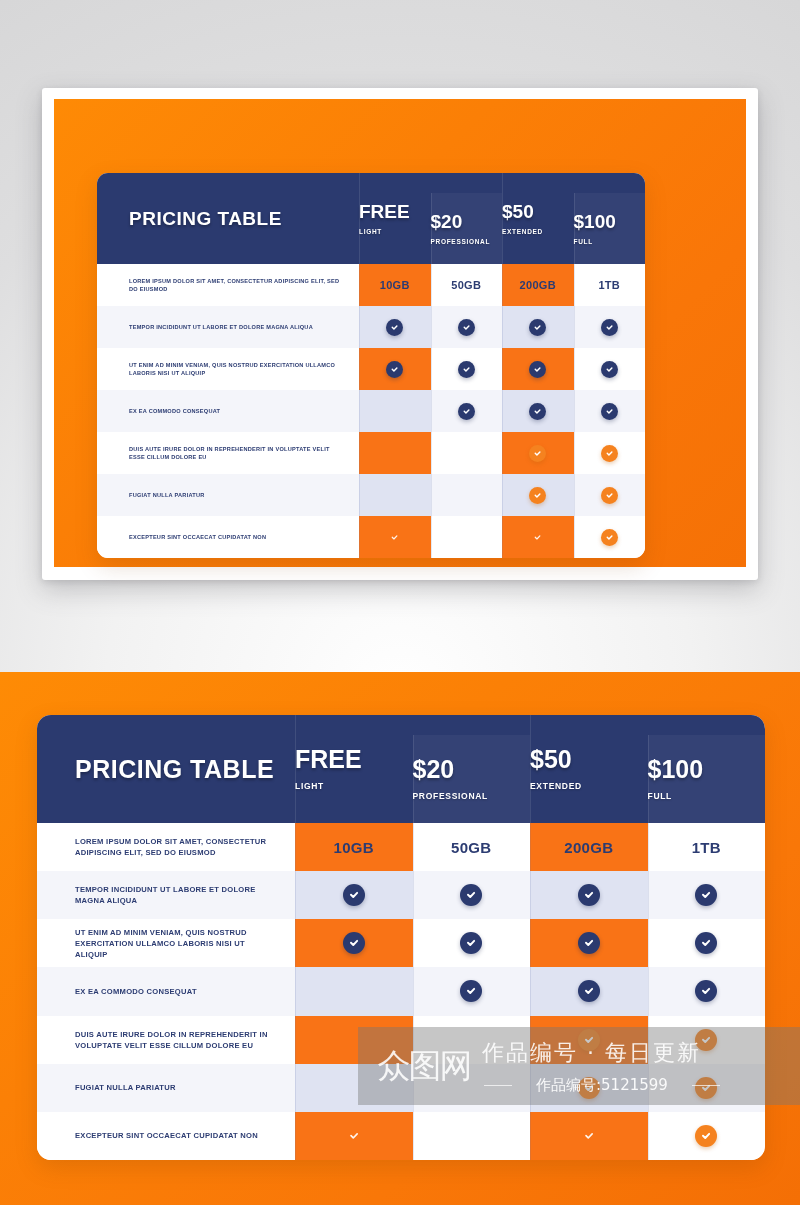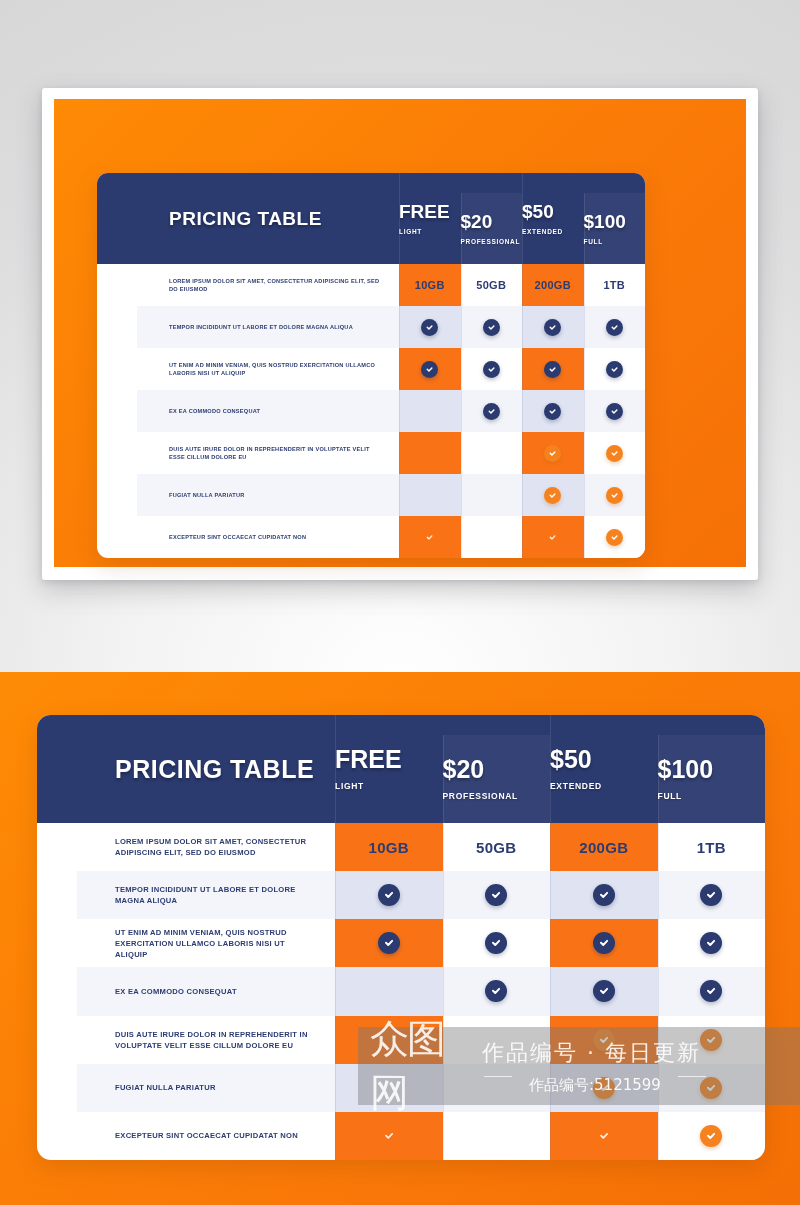--- a/index.html
+++ b/index.html
@@ -70,21 +70,21 @@
     color:#fff; text-align:center;
     position:relative;
   }
   
   .thead .hcell.tint { background:rgba(255,255,255,.045);margin-top:20px; }
   .thead .hcell.sep::before {
     content:""; position:absolute; left:0; top:0; bottom:0; width:1px;
     background:rgba(255,255,255,.10);
   }
 
-  .col-feature { flex:0 0 262px;margin-left:40px; }
+  .col-feature { flex:0 0 262px; }
   .ptable.large .col-feature { flex:0 0 258px; }
   .col-price   { flex:1 1 0; }
 
   .title {
     font-weight:bold;
     letter-spacing:.5px;
     text-shadow:0 2px 3px rgba(0,0,0,.32);
     white-space:nowrap;
   }
   .ptable.small .title { font-size:19px; padding-left:0; }
@@ -178,32 +178,32 @@
     width:442px; height:78px;
     background:rgba(120,120,120,.42);
     display:flex; align-items:center;
     pointer-events:none;
   }
   .wm-logo {
     width:108px; height:54px; margin-left:12px; flex:0 0 auto;
     display:flex; align-items:center; justify-content:center;
   }
   .wm-logo-text {
-    font-size:39px; color:rgba(255,255,255,.88);
+    font-size:33px; color:rgba(255,255,255,.88);
     font-family:"DejaVu Sans", sans-serif; letter-spacing:-2px;
     font-weight:normal;
   }
   .wm-right { flex:1 1 auto; display:flex; flex-direction:column; }
   .wm-line1 {
     font-size:22px; color:rgba(255,255,255,.88);
     font-family:"DejaVu Sans", sans-serif; letter-spacing:2px;
     margin-left:4px;
   }
   .wm-line2 {
-    display:flex; align-items:flex-start; gap:17px; margin-top:8px; margin-left:6px;
+    display:flex; align-items:center; gap:24px; margin-top:8px; margin-left:6px;
   }
   .wm-dash { width:28px; height:1px; background:rgba(255,255,255,.7); }
   .wm-id {
     font-size:15px; color:rgba(255,255,255,.92);
     font-family:"DejaVu Sans", sans-serif;
   }
 </style>
 </head>
 <body>
 

